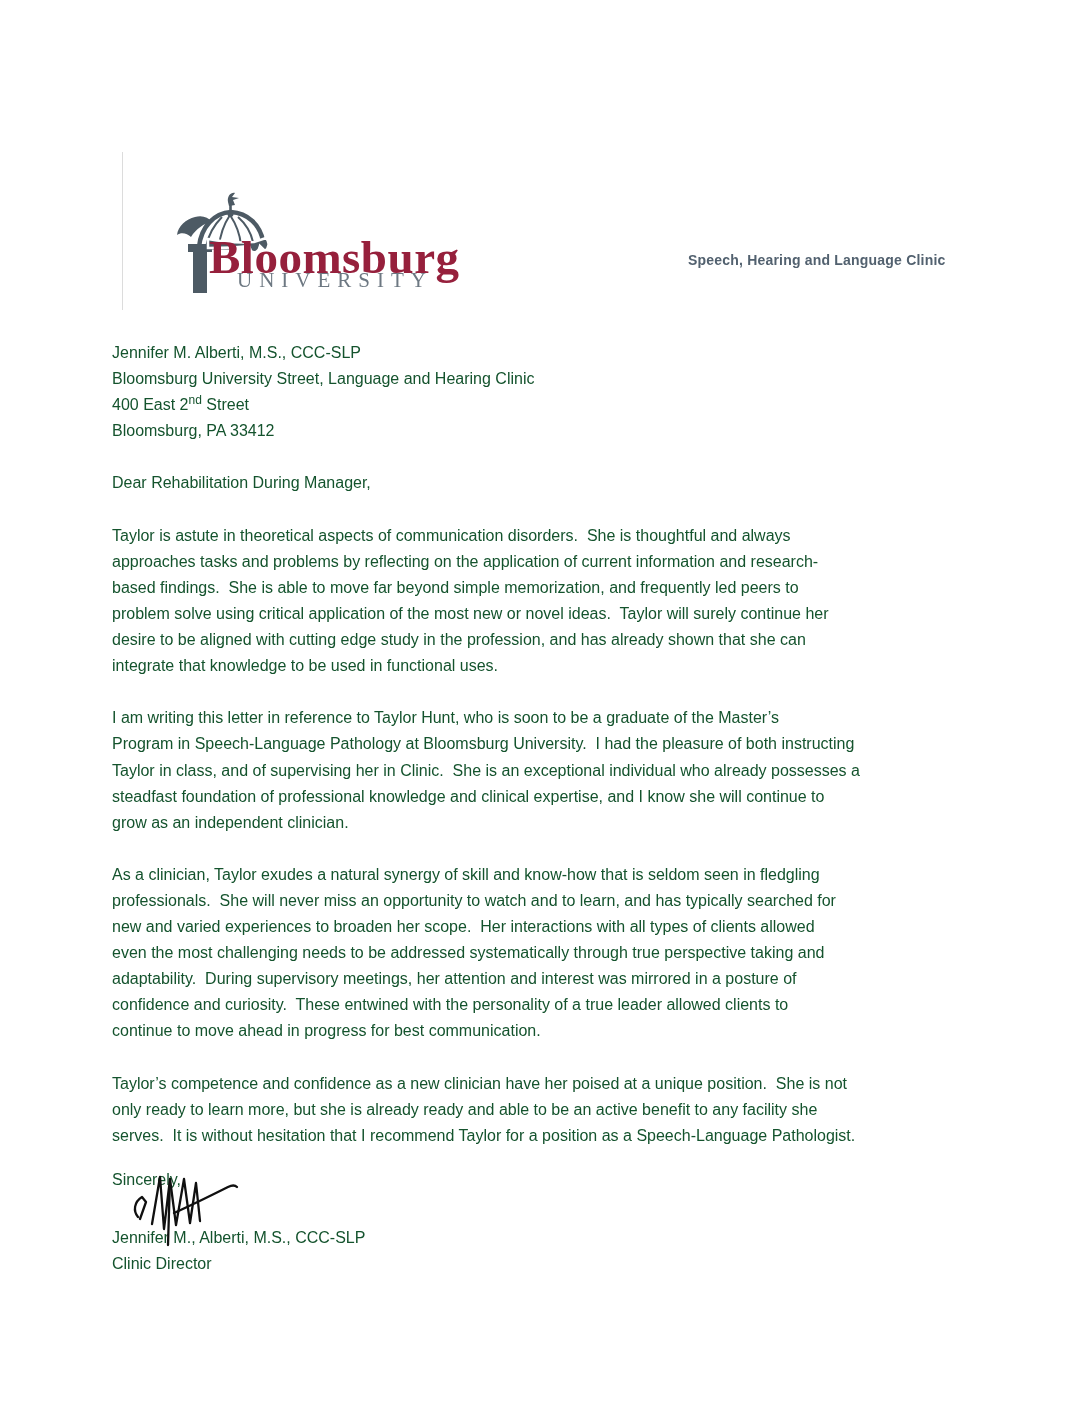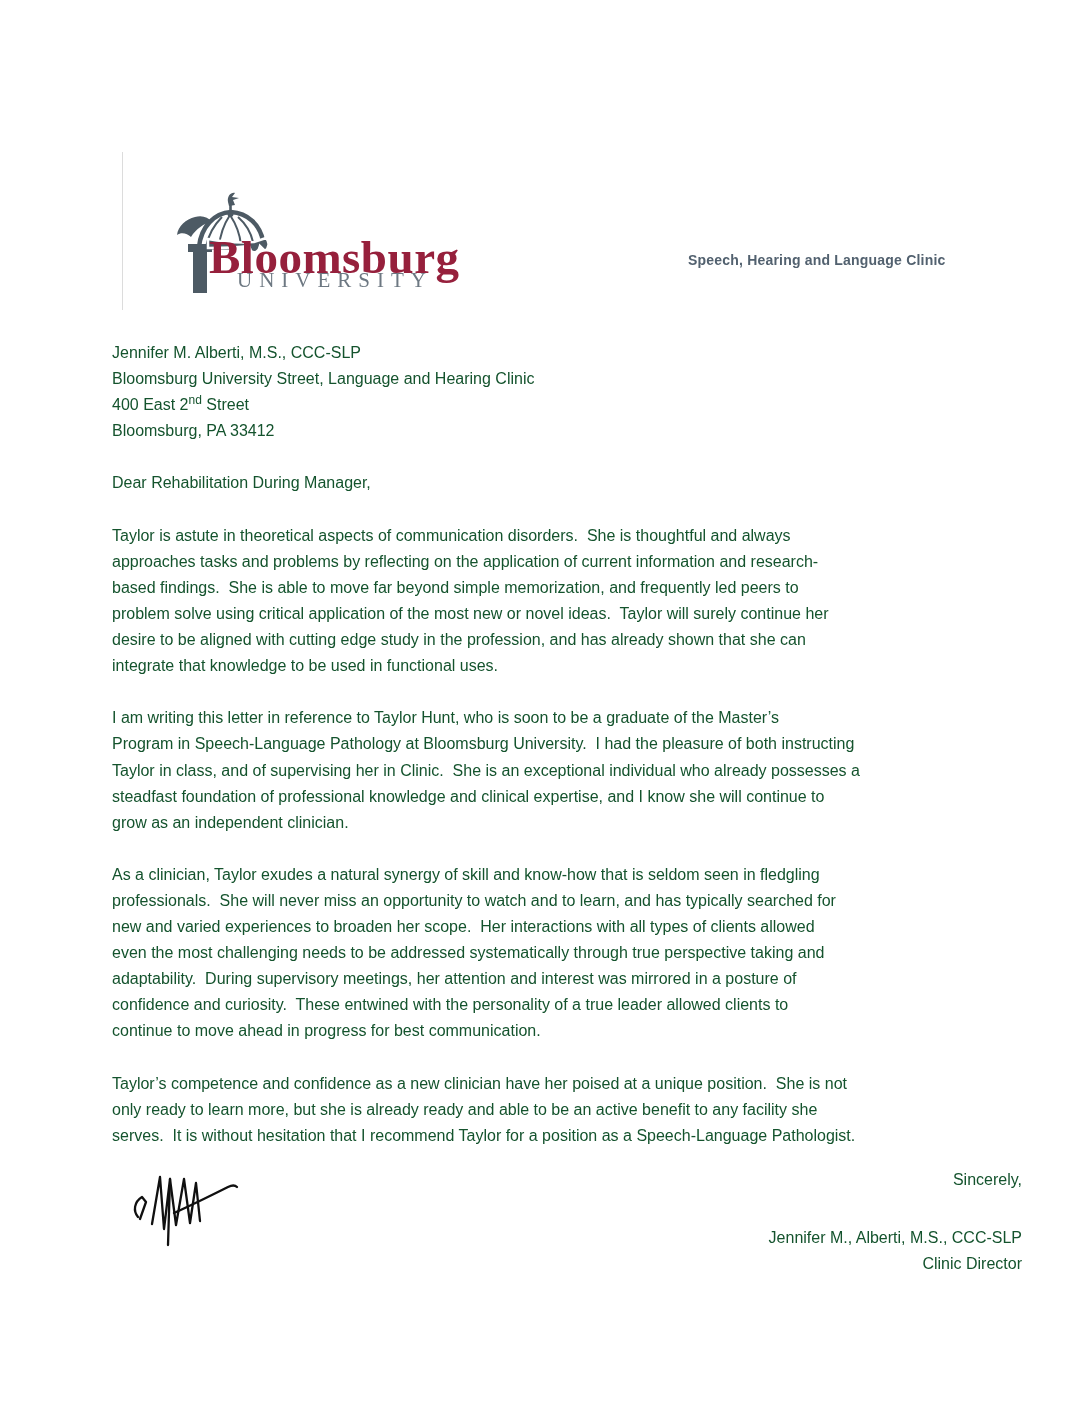--- a/index.html
+++ b/index.html
@@ -94,21 +94,20 @@
     line-height: 0;
   }
   .salutation { margin-top: 26.1px; }
   .para {
     margin-top: 26.1px;
     white-space: pre-wrap;
   }
   .closing-block {
     position: relative;
     margin-top: 18px;
-    text-align: right;
   }
   .signature-svg {
     position: absolute;
     left: 18px;
     top: 2px;
     pointer-events: none;
   }
   .sig-name { margin-top: 32px; white-space: nowrap; }
   .sig-title { white-space: nowrap; }
 </style>

